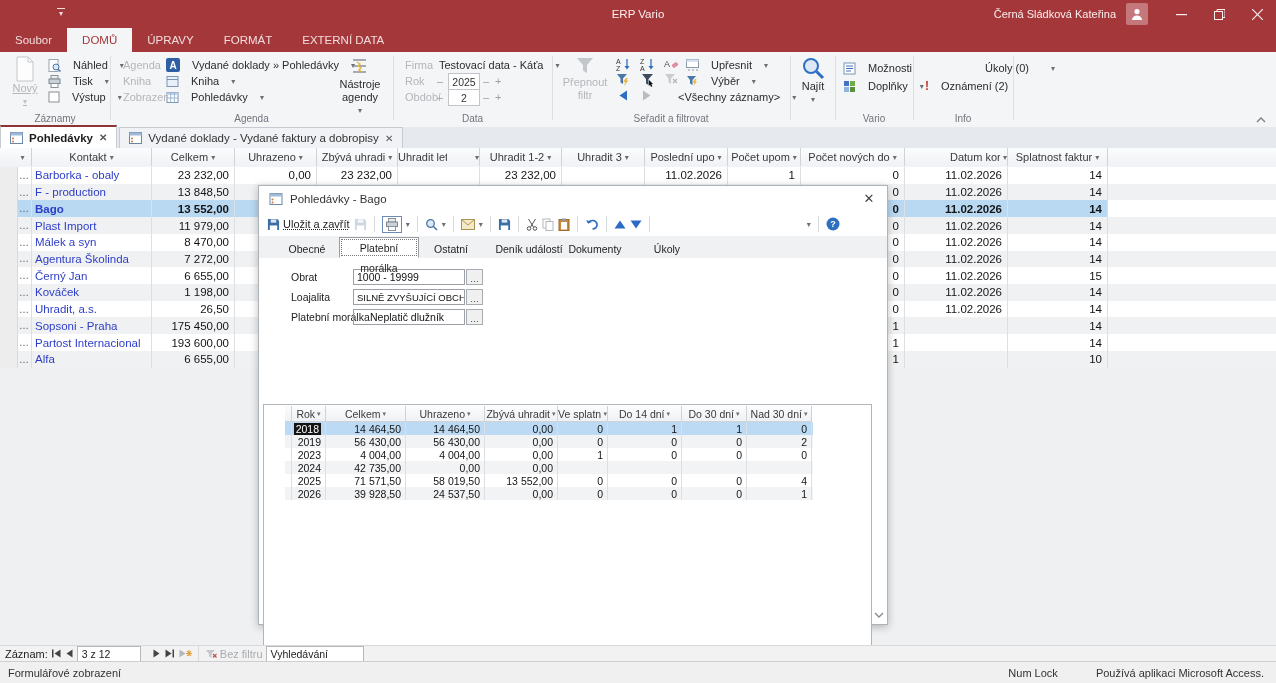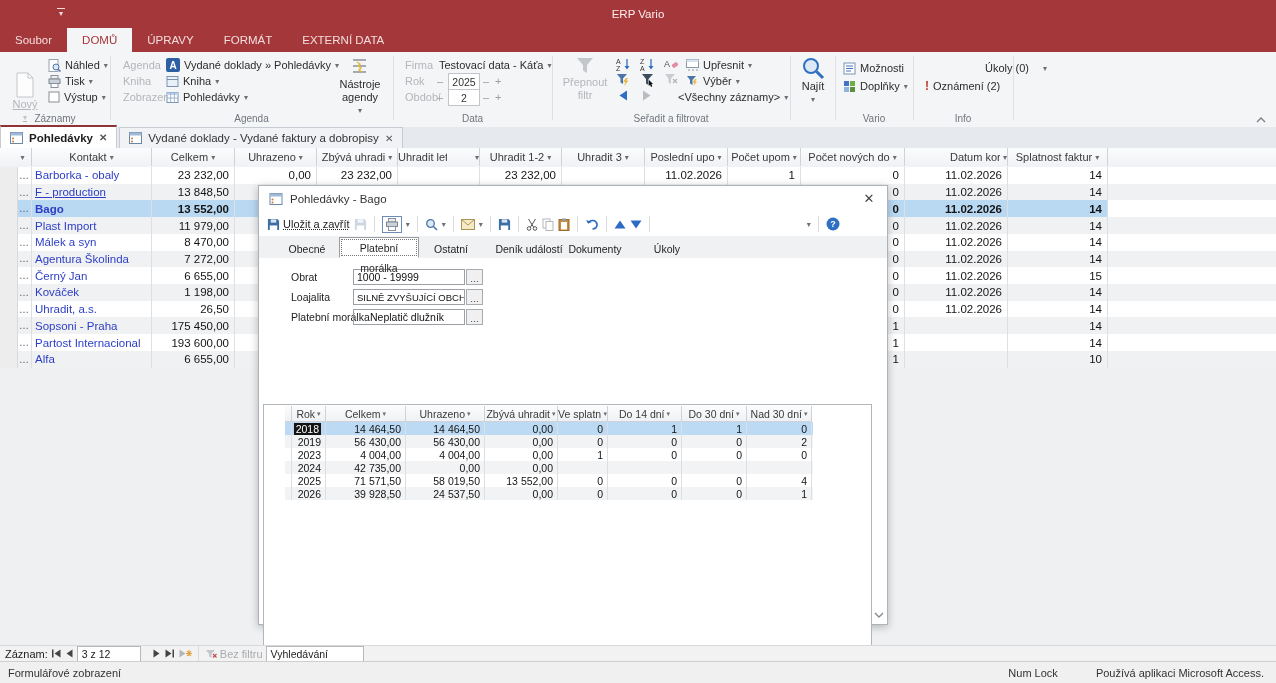--- a/index.html
+++ b/index.html
@@ -18,21 +18,21 @@
   .winbtn{width:38px;height:28px;display:flex;align-items:center;justify-content:center;color:#fceeee;}
   
   .menubar{position:absolute;top:28px;left:0;width:1276px;height:24px;background:#a4373a;display:flex;}
   .mtab{padding:0 15px;line-height:24px;font-size:11.5px;color:#f3dddd;}
   .mtab.active{background:#f4f5f6;color:#a4373a;}
   
   .ribbon{position:absolute;top:52px;left:0;width:1276px;height:75px;background:#f4f5f6;border-bottom:1px solid #d5d8dc;}
   .rgrp{position:absolute;top:0;height:74px;}
   .rgrp .glabel{position:absolute;bottom:2px;left:0;right:0;text-align:center;font-size:10px;color:#70757c;}
   .rsep{position:absolute;top:4px;height:64px;width:1px;background:#dddfe3;}
-  .ritem{position:absolute;display:flex;align-items:center;gap:4px;font-size:11px;color:#2c2c2c;height:16px;white-space:nowrap;}
+  .ritem{position:absolute;display:flex;align-items:center;gap:12px;font-size:11px;color:#2c2c2c;height:16px;white-space:nowrap;}
   .rbig{position:absolute;display:flex;flex-direction:column;align-items:center;font-size:11px;color:#2c2c2c;text-align:center;line-height:13px;}
   .rbig.dis{color:#b3b6bb;}
   .dd{font-size:8px;color:#6a6f76;}
   .dis .dd{color:#c0c3c8;}
   .graylab{color:#b3b6bb;font-size:11px;position:absolute;height:16px;display:flex;align-items:center;}
   .spinbox{width:30px;height:15px;background:#fff;border:1px solid #c2c6cb;font-size:10.5px;display:flex;align-items:center;justify-content:center;color:#333;}
   .spin{color:#9aa0a6;font-size:11px;}
   .aicon{width:14px;height:14px;background:#2e5fa3;color:#fff;font-size:10px;font-weight:bold;display:flex;align-items:center;justify-content:center;border-radius:2px;}
   .excl{color:#c0392b;font-weight:bold;font-size:12px;}
   .collapse{position:absolute;right:10px;bottom:4px;color:#7a7f86;font-size:9px;}
@@ -106,34 +106,59 @@
   .st-app{margin-left:38px;margin-right:12px;}
   svg{display:block;}
   .icn{display:inline-block;flex:none;}
 </style>
 </head>
 <body>
 
 <div class="titlebar">
   <div class="qat"><span class="bar"></span>▾</div>
   <div class="tb-title">ERP Vario</div>
+  <div class="tb-right">
+    <span class="tb-user">Černá Sládková Kateřina</span>
+    <span class="avatar">
+      <svg width="14" height="14" viewBox="0 0 14 14">
+          <circle cx="7" cy="4.6" r="2.6" fill="#fff"></circle>
+          <path d="M1.8 13c.6-3 3-4.4 5.2-4.4s4.6 1.4 5.2 4.4z" fill="#fff"></path>
+        </svg>
+    </span>
+    <span class="winbtn">
+        <svg width="11" height="11" viewBox="0 0 11 11">
+          <rect x="0" y="5" width="11" height="1.2" fill="#fceeee"></rect>
+        </svg>
+      </span>
+    <span class="winbtn">
+        <svg width="11" height="11" viewBox="0 0 11 11" fill="none" stroke="#fceeee">
+          <rect x="0.5" y="2.5" width="8" height="8"></rect>
+          <path d="M3 2.5v-2h8v8h-2"></path>
+        </svg>
+      </span>
+    <span class="winbtn">
+        <svg width="11" height="11" viewBox="0 0 11 11" stroke="#fceeee" stroke-width="1.2">
+          <path d="M0 0l11 11M11 0L0 11"></path>
+        </svg>
+      </span>
+  </div>
 </div>
 
 <div class="menubar">
   <span class="mtab">Soubor</span>
   <span class="mtab active">DOMŮ</span>
   <span class="mtab">ÚPRAVY</span>
   <span class="mtab">FORMÁT</span>
   <span class="mtab">EXTERNÍ DATA</span>
 </div>
 
 <div class="ribbon">
 
   <div class="rgrp" style="left:0;width:110px;">
-    <div class="rbig dis" style="left:6px;top:20px;width:38px;text-decoration:underline;">
+    <div class="rbig dis" style="left:6px;top:4px;width:38px;text-decoration:underline;">
       <svg width="22" height="26" viewBox="0 0 22 26">
           <path d="M3 1h11l5 5v19H3z" fill="#fdfdfd" stroke="#c2c5ca"></path>
           <path d="M14 1v5h5" fill="none" stroke="#c2c5ca"></path>
         </svg>
       <span>Nový</span>
         <span class="dd">▾</span>
     </div>
     <div class="ritem" style="left:48px;top:5px;">
       <span class="icn">
           <svg width="13" height="13" viewBox="0 0 13 13">
@@ -467,21 +492,21 @@
       <div class="tcell num" style="left: 562px; width: 83px;"></div>
       <div class="tcell num" style="left: 645px; width: 83px;">11.02.2026</div>
       <div class="tcell num" style="left: 728px; width: 73px;">1</div>
       <div class="tcell num" style="left: 801px; width: 104px;">0</div>
       <div class="tcell num" style="left: 905px; width: 103px;">11.02.2026</div>
       <div class="tcell num" style="left: 1008px; width: 100px;">14</div>
     </div>
     <div class="trow alt">
       <div class="rowselc"></div>
       <div class="dotsc">…</div>
-      <div class="tcell link" style="left: 32px; width: 120px; text-decoration: underline;">F - production</div>
+      <div class="tcell link" style="left: 32px; width: 120px;">F - production</div>
       <div class="tcell num" style="left: 152px; width: 83px;">13 848,50</div>
       <div class="tcell num" style="left: 235px; width: 82px;"></div>
       <div class="tcell num" style="left: 317px; width: 81px;"></div>
       <div class="tcell num" style="left: 398px; width: 82px;"></div>
       <div class="tcell num" style="left: 480px; width: 82px;"></div>
       <div class="tcell num" style="left: 562px; width: 83px;"></div>
       <div class="tcell num" style="left: 645px; width: 83px;"></div>
       <div class="tcell num" style="left: 728px; width: 73px;"></div>
       <div class="tcell num" style="left: 801px; width: 104px;">0</div>
       <div class="tcell num" style="left: 905px; width: 103px;">11.02.2026</div>

